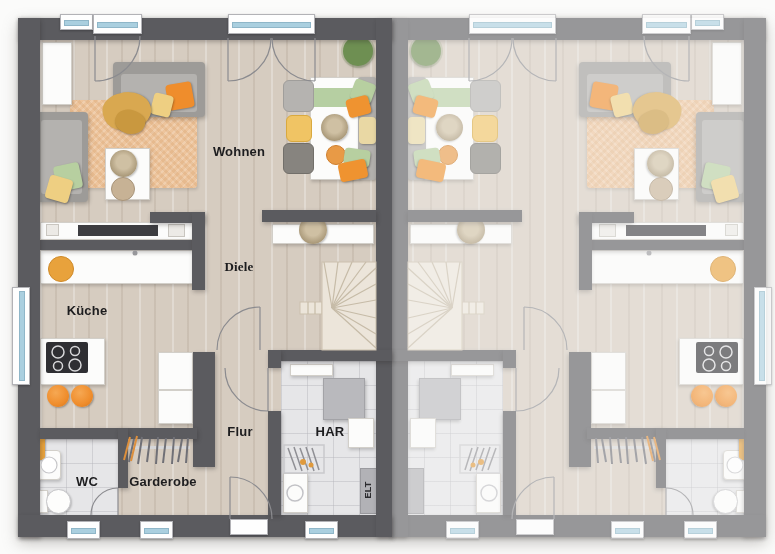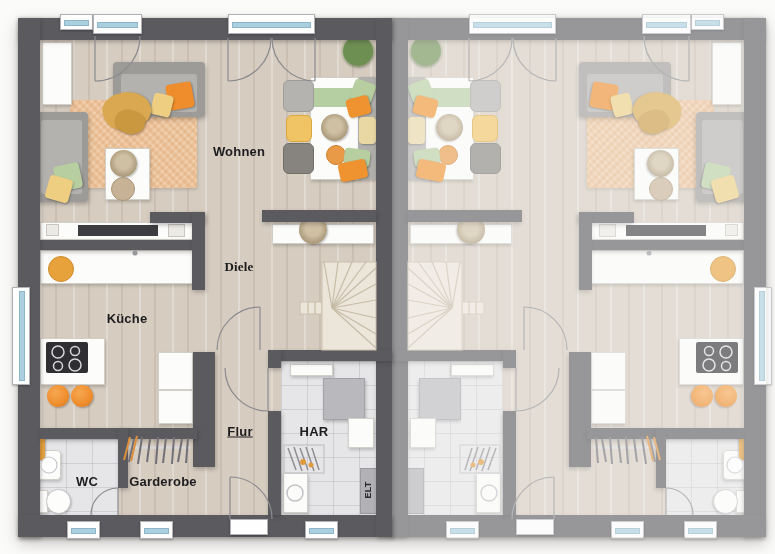--- a/index.html
+++ b/index.html
@@ -237,23 +237,23 @@
       <div class="win" style="left:122px;top:503px;width:33px;height:18px;">
           <div class="glass-h"></div>
         </div>
       <div class="win" style="left:287px;top:503px;width:33px;height:18px;">
           <div class="glass-h"></div>
         </div>
       <div class="win" style="left:212px;top:501px;width:38px;height:16px;"></div>
 
       <span class="lbl" style="left:221px;top:133px;">Wohnen</span>
       <span class="lbl" style="left:221px;top:248px;font-family:Liberation Serif, serif;">Diele</span>
-      <span class="lbl" style="left:69px;top:300px;margin-left:40px;">Küche</span>
-      <span class="lbl" style="left:222px;top:413px;text-decoration:underline;">Flur</span>
-      <span class="lbl" style="left:296px;top:413px;text-align:center;">HAR</span>
+      <span class="lbl" style="left:69px;top:292px;">Küche</span>
+      <span class="lbl" style="left:222px;top:413px;">Flur</span>
+      <span class="lbl" style="left:312px;top:413px;text-align:center;">HAR</span>
       <span class="lbl" style="left:69px;top:463px;">WC</span>
       <span class="lbl" style="left:145px;top:463px;">Garderobe</span>
       <span class="lbl vert" style="left:350px;top:472px;">ELT</span>
     </div>
 
   <div class="unit mirror" id="unit-b">
 
       <div class="floor-wood" style="left:22px;top:22px;width:336px;height:475px;"></div>
       <div class="floor-tile" style="left:22px;top:421px;width:78px;height:76px;"></div>
       <div class="floor-tile" style="left:263px;top:343px;width:95px;height:154px;"></div>

